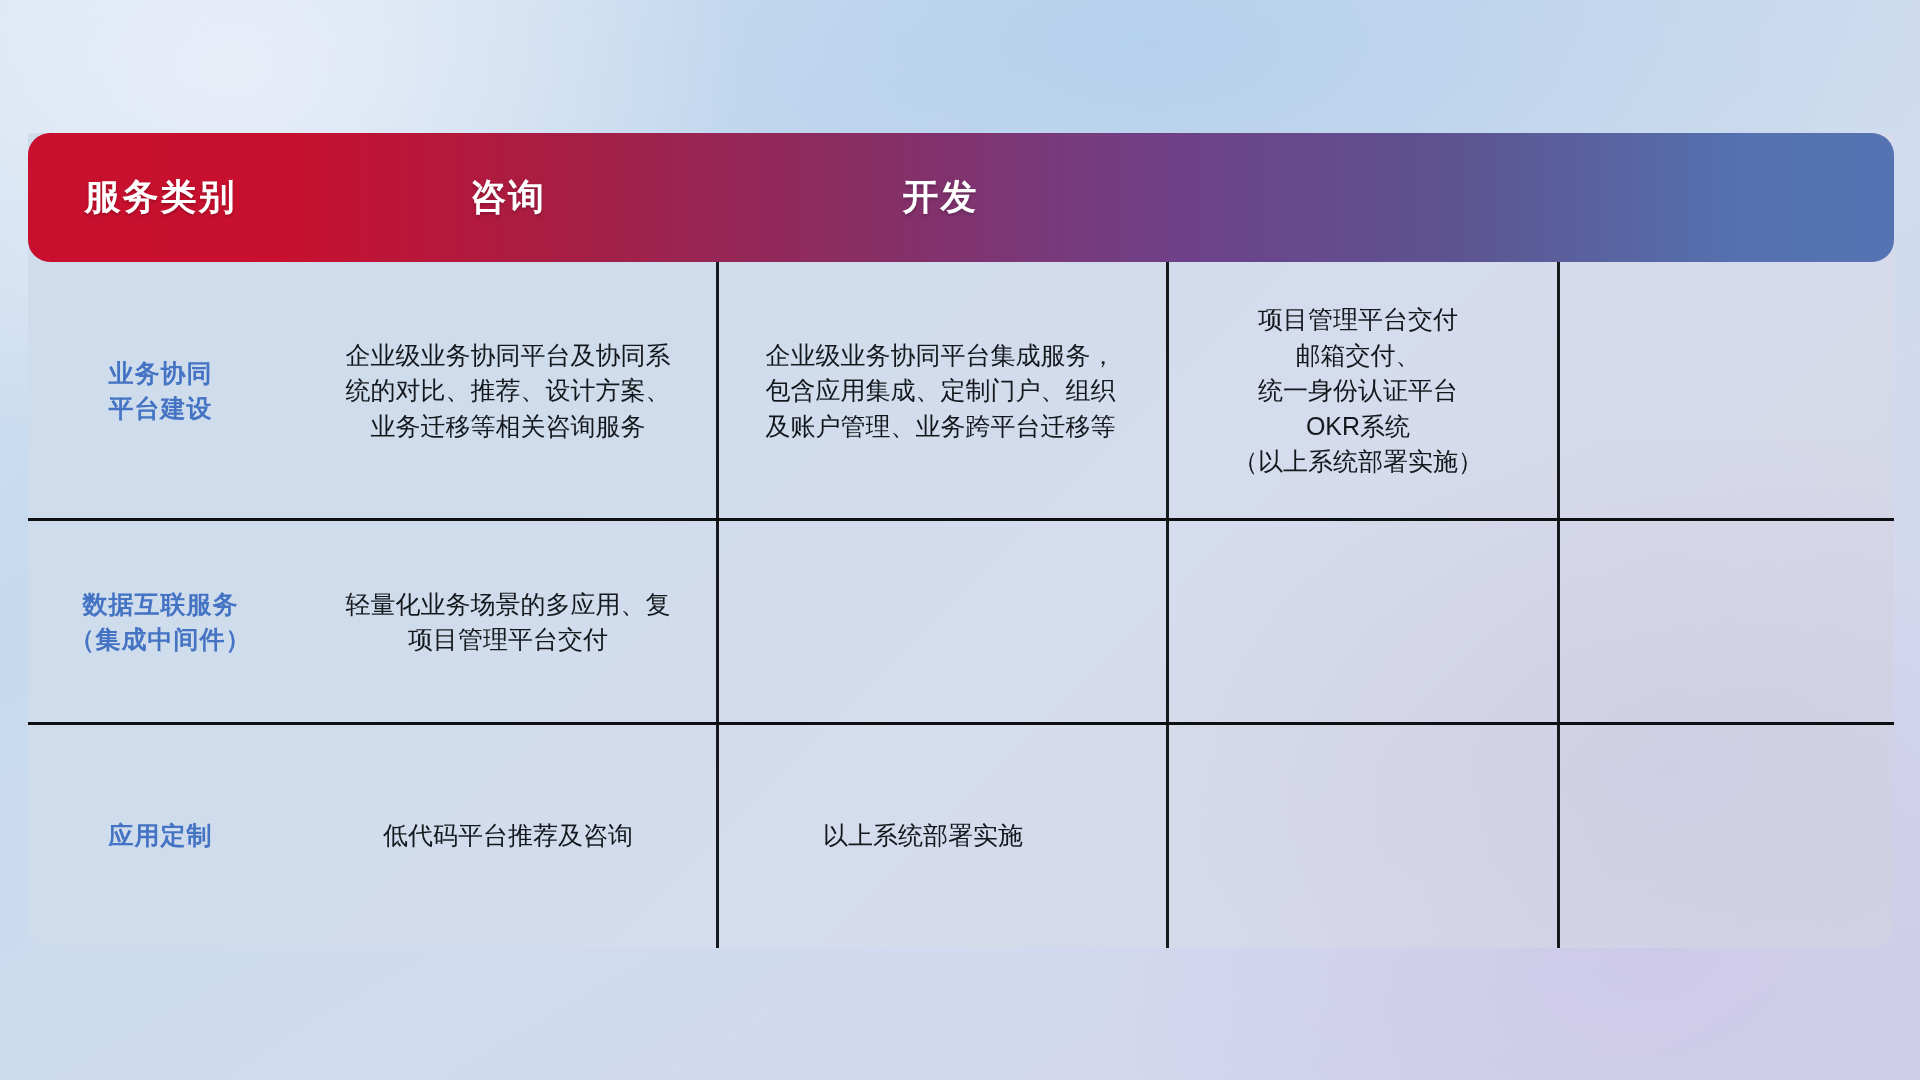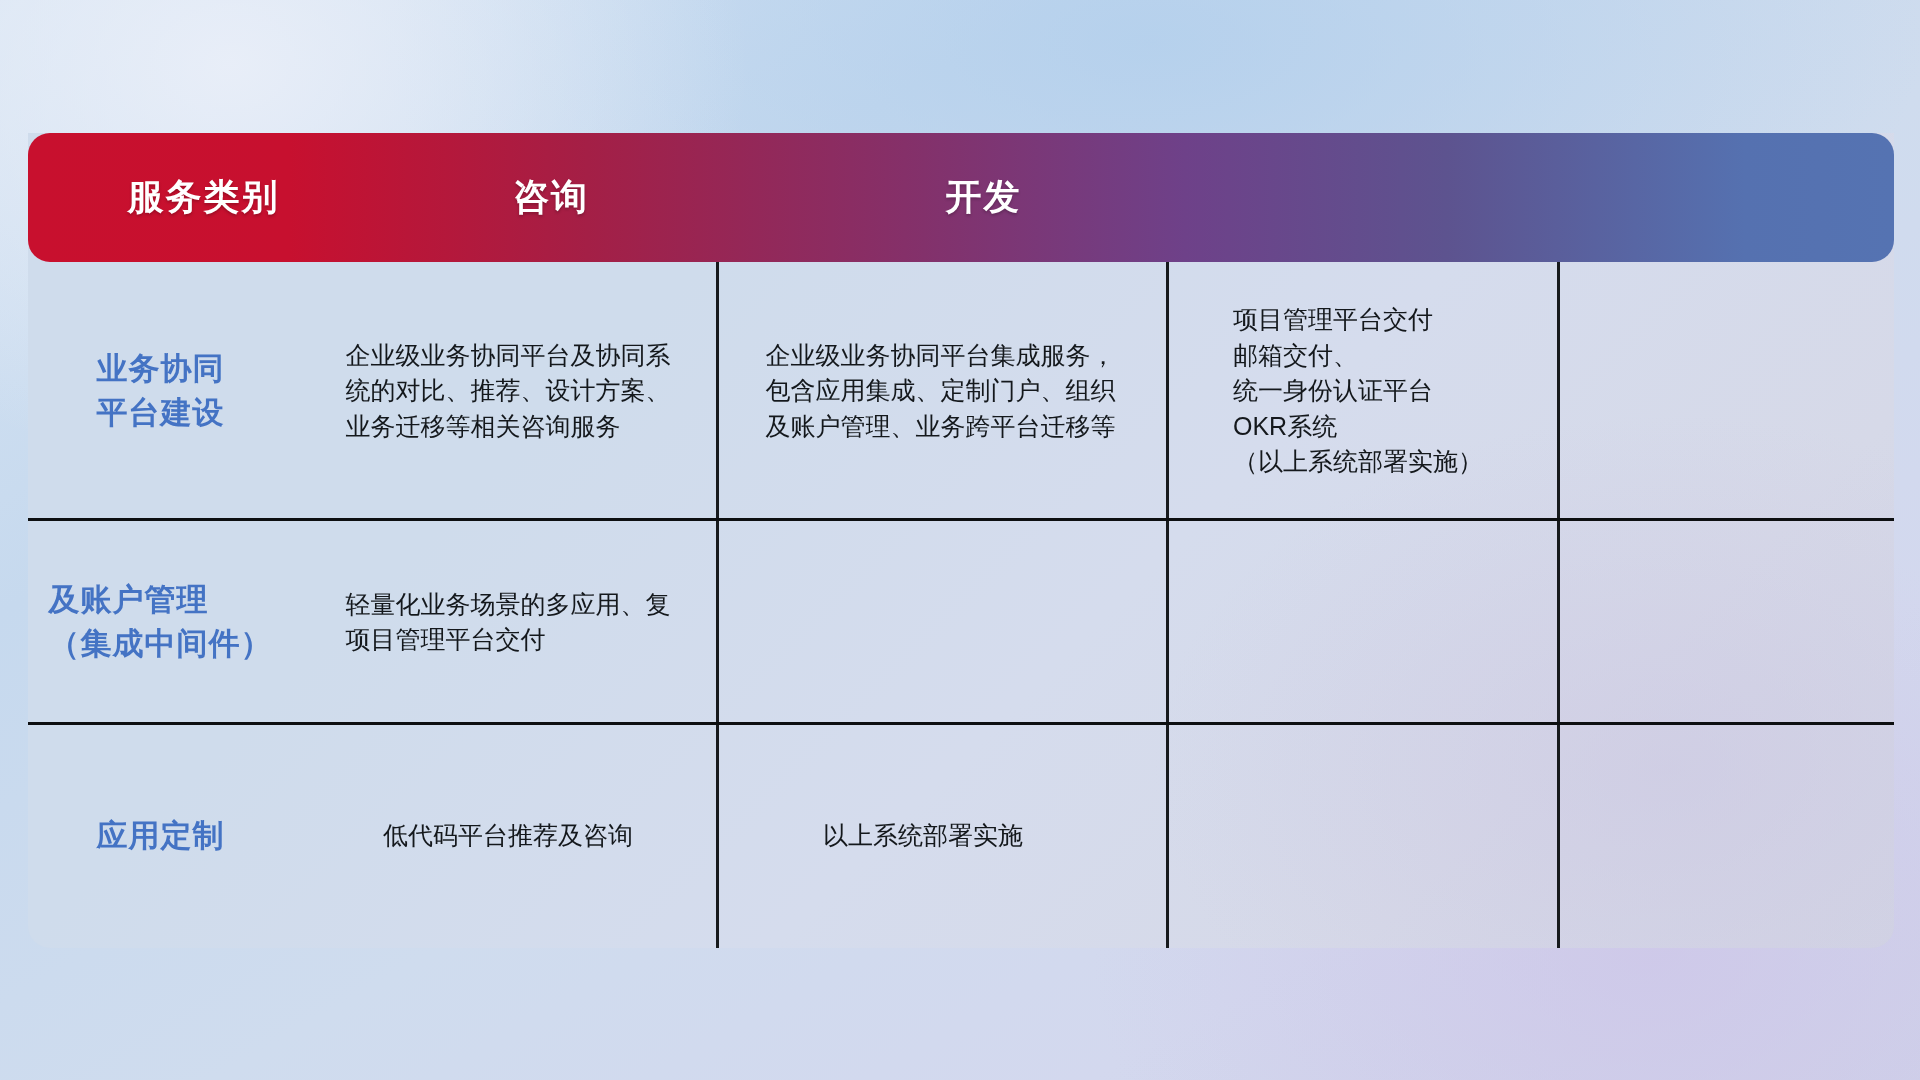--- a/index.html
+++ b/index.html
@@ -45,21 +45,21 @@
     z-index: 4;
   }
   .head-cell {
     color: #ffffff;
     font-size: 36px;
     font-weight: bold;
     text-align: center;
     letter-spacing: 2px;
     text-shadow: 0 2px 3px rgba(0,0,0,0.22);
   }
-  .hc0 { width: 265px; margin-left: 43px; }
+  .hc0 { width: 265px; }
   .hc1 { width: 430px; }
   .hc2 { width: 435px; }
   .hc3 { width: 400px; }
   .hc4 { width: 336px; }
 
   
   .vline { position: absolute; width: 3px; background: #171a1d; z-index: 3; }
   .hline { position: absolute; height: 3px; background: #0d0f11; z-index: 3; }
 
   
@@ -72,36 +72,36 @@
   .row { display: flex; width: 100%; }
   .r1 { height: 258px; }
   .r2 { height: 204px; }
   .r3 { height: 224px; }
 
   .cell {
     display: flex;
     align-items: center;
     justify-content: center;
     padding: 6px 16px;
-    text-align: left;
+    text-align: center;
     color: #14181c;
     font-size: 25px;
     line-height: 1.42;
     white-space: pre-line;
   }
   .c0 { width: 265px; }
   .c1 { width: 430px; }
   .c2 { width: 435px; }
   .c3 { width: 400px; }
   .c4 { width: 336px; }
 
   .cat {
     color: #4473c4;
     font-weight: bold;
-    font-size: 31px;
+    font-size: 25px;
     line-height: 1.42;
     letter-spacing: 1px;
   }
 </style>
 </head>
 <body>
 
 <div class="stage">
 
   <div class="table-card"></div>
@@ -124,21 +124,21 @@
 包含应用集成、定制门户、组织
 及账户管理、业务跨平台迁移等</div>
       <div class="cell c3">项目管理平台交付
 邮箱交付、
 统一身份认证平台
 OKR系统
 （以上系统部署实施）</div>
     </div>
 
     <div class="row r2">
-      <div class="cell c0 cat">及账户管理
+      <div class="cell c0 cat">数据互联服务
 （集成中间件）</div>
       <div class="cell c1">轻量化业务场景的多应用、复
 项目管理平台交付</div>
       <div class="cell c3"></div>
       <div class="cell c4"></div>
     </div>
 
     <div class="row r3">
       <div class="cell c0 cat">应用定制</div>
       <div class="cell c1">低代码平台推荐及咨询</div>

